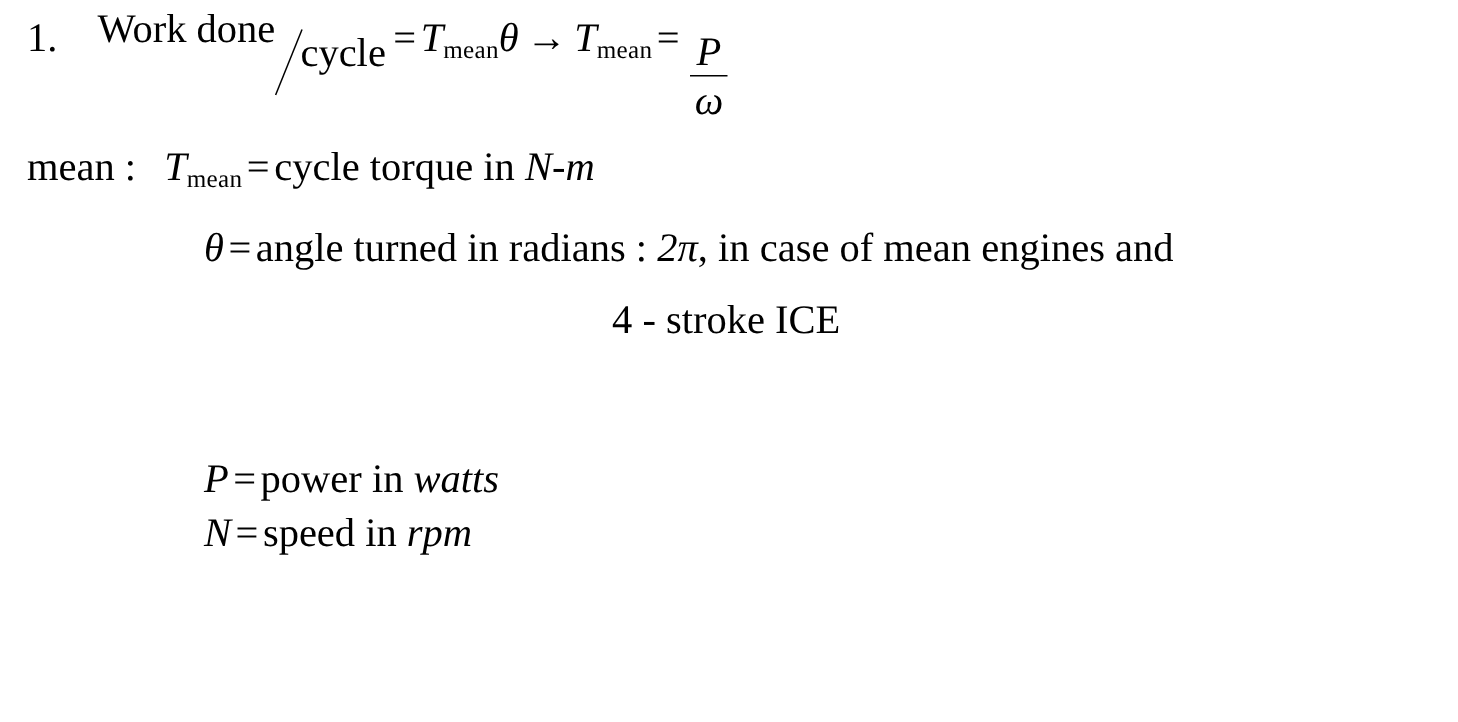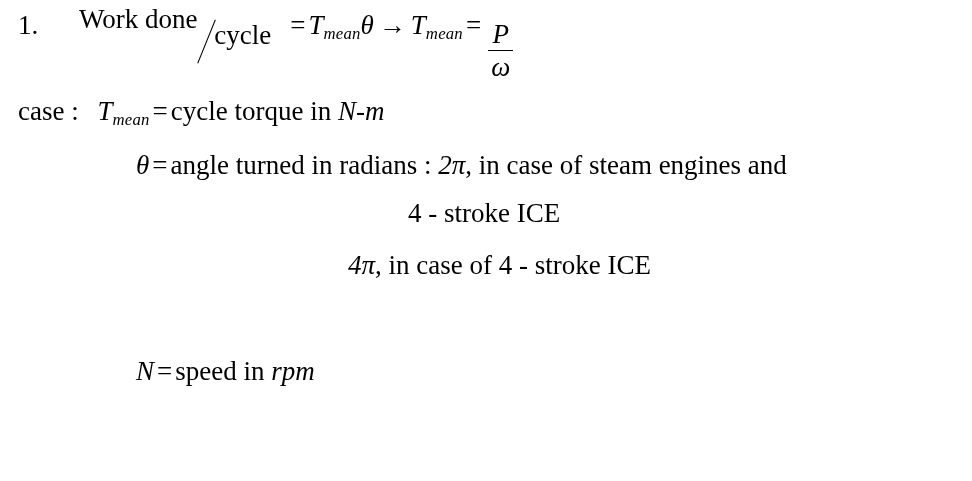--- a/index.html
+++ b/index.html
@@ -25,32 +25,31 @@
     white-space: nowrap;
     font-size: 27px;
     line-height: 1;
   }
 
   .it { font-style: italic; }
   .up { font-style: normal; }
 
   
   .sub {
-    font-style: italic;
     font-size: 0.62em;
     vertical-align: -0.28em;
     letter-spacing: 0.2px;
   }
 
   
   .slashfrac {
     display: inline-block;
     position: relative;
     vertical-align: middle;
-    margin: 0 16px;
+    margin: 0 2px;
   }
   .slashfrac .num {
     display: inline-block;
     transform: translate(0, -0.30em);
   }
   .slashfrac .bar {
     display: inline-block;
     width: 0.62em;
     position: relative;
     top: 0.04em;
@@ -100,52 +99,53 @@
   .arrow { font-style: normal; padding: 0 5px; }
   .num-lbl { font-style: normal; }
 
   
   #l1      { left: 18px;  top: 12px;  }
   #l2      { left: 18px;  top: 98px;  }
   #l3      { left: 136px; top: 152px; }
   #l4      { left: 408px; top: 200px; }
   #l5      { left: 348px; top: 252px; }
   #l6      { left: 136px; top: 306px; }
-  #l7      { left: 136px; top: 358px; }
+  #l7      { left: 136px; top: 342px; }
   #l8      { left: 136px; top: 410px; }
 </style>
 </head>
 <body>
 
 <div class="page">
 
   <div class="line" id="l1">
     <span class="num-lbl">1.</span>
     <span style="display:inline-block;width:18px"></span><span class="slashfrac"><span class="num up">Work done</span><span class="bar"></span><span class="den up">cycle</span></span><span class="op">=</span><span class="it">T</span><span class="sub">mean</span><span class="it">θ</span><span class="arrow">→</span><span class="it">T</span><span class="sub">mean</span><span class="op">=</span><span class="stackfrac-wrap"><span class="stackfrac"><span class="sn">P</span><span class="srule"></span><span class="sd">ω</span></span></span>
   </div>
 
   <div class="line" id="l2">
-    <span class="up">case :</span>
+    <span class="up">mean :</span>
     <span style="display:inline-block;width:12px"></span><span class="it">T</span><span class="sub">mean</span><span class="op">=</span><span class="up">cycle torque in</span>
     <span class="it">N-m</span>
   </div>
 
   <div class="line" id="l3">
     <span class="it">θ</span><span class="op">=</span><span class="up">angle turned in radians :</span>
-    <span class="it">2π</span><span class="up">, in case of steam engines and</span>
+    <span class="it">2π</span><span class="up">, in case of mean engines and</span>
   </div>
 
   <div class="line" id="l4">
     <span class="up">4 - stroke ICE</span>
   </div>
 
-  <div class="line" id="l5">
-    <span class="it">4π</span><span class="up">, in case of  4 - stroke ICE</span>
+
+  <div class="line" id="l6">
+    <span class="it">P</span><span class="op">=</span><span class="up">power in</span>
+    <span class="it">watts</span>
   </div>
-
 
   <div class="line" id="l7">
     <span class="it">N</span><span class="op">=</span><span class="up">speed in</span>
     <span class="it">rpm</span>
   </div>
 
 
 </div>
 
 </body></html>

